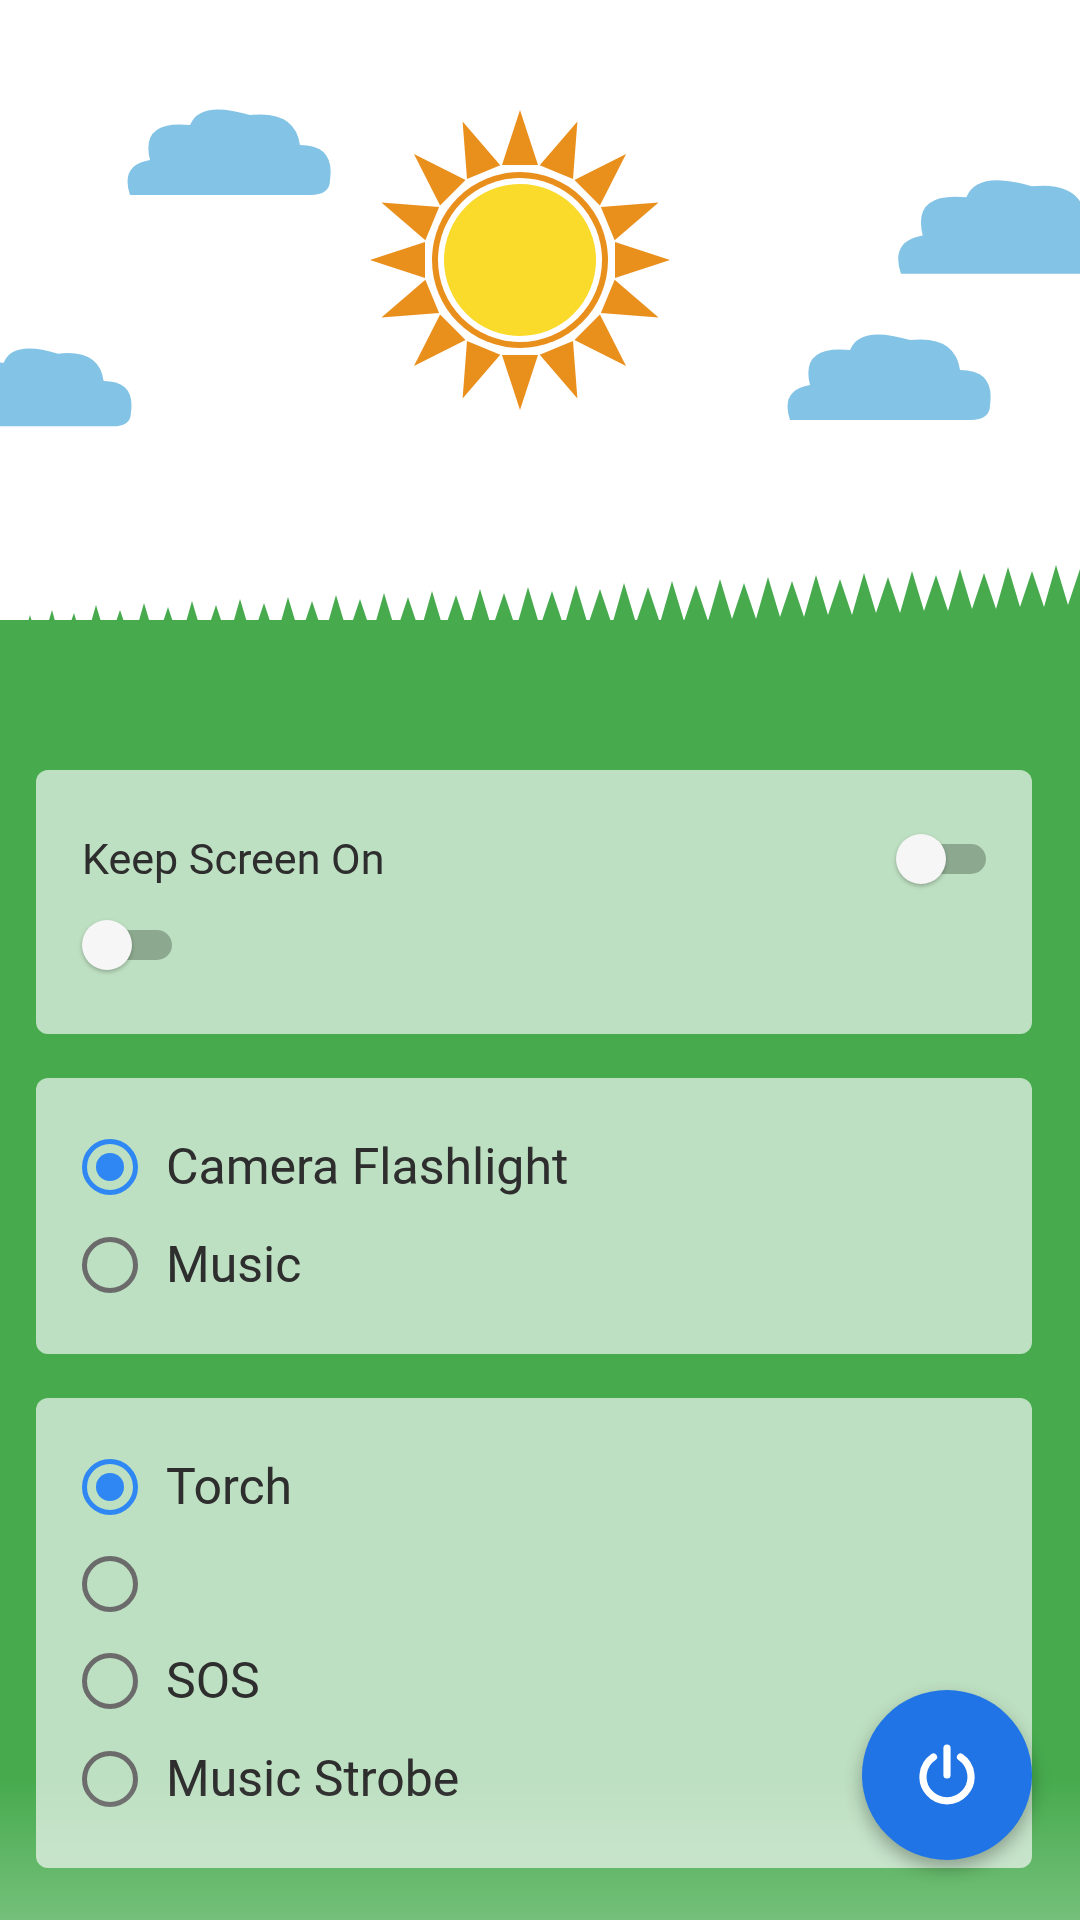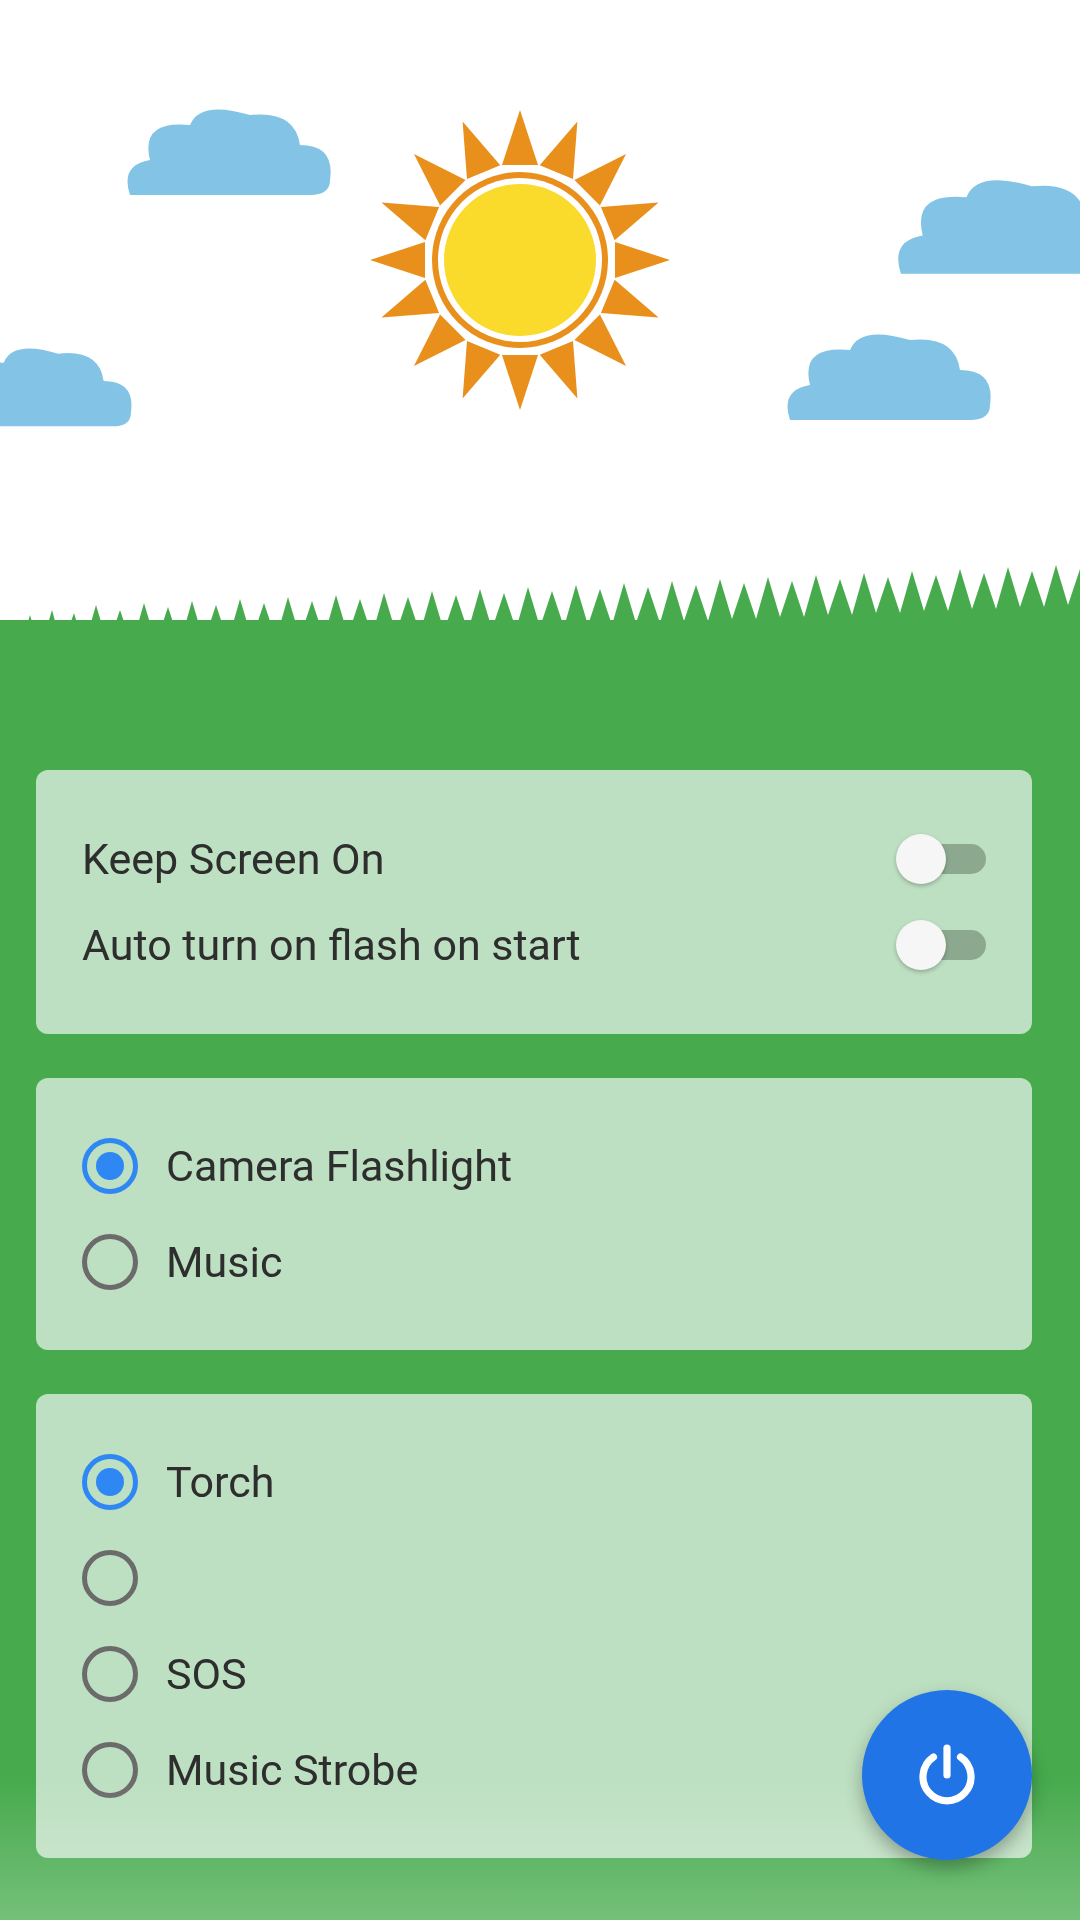--- a/index.html
+++ b/index.html
@@ -111,21 +111,21 @@
   .radio.selected::after {
     content: "";
     position: absolute;
     left: 50%; top: 50%;
     width: 28px; height: 28px;
     margin-left: -14px; margin-top: -14px;
     background: #2F87F4;
     border-radius: 50%;
   }
   .radio-label {
-    font-size: 43px;
+    font-size: 50px;
     color: #2E2E2E;
   }
   .fab {
     position: absolute;
     right: 48px;
     bottom: 60px;
     width: 170px; height: 170px;
     border-radius: 50%;
     background: #2074E6;
     display: flex;
@@ -212,21 +212,20 @@
 
     <div class="card">
       <div class="row">
         <span class="row-label">Keep Screen On</span>
         <div class="switch">
           <div class="switch-track"></div>
           <div class="switch-thumb"></div>
         </div>
       </div>
       <div class="row">
-        <span class="row-label">Auto turn on flash on start</span>
         <div class="switch">
           <div class="switch-track"></div>
           <div class="switch-thumb"></div>
         </div>
       </div>
     </div>
 
     <div class="card">
       <div class="radio-row">
         <div class="radio selected"></div>

